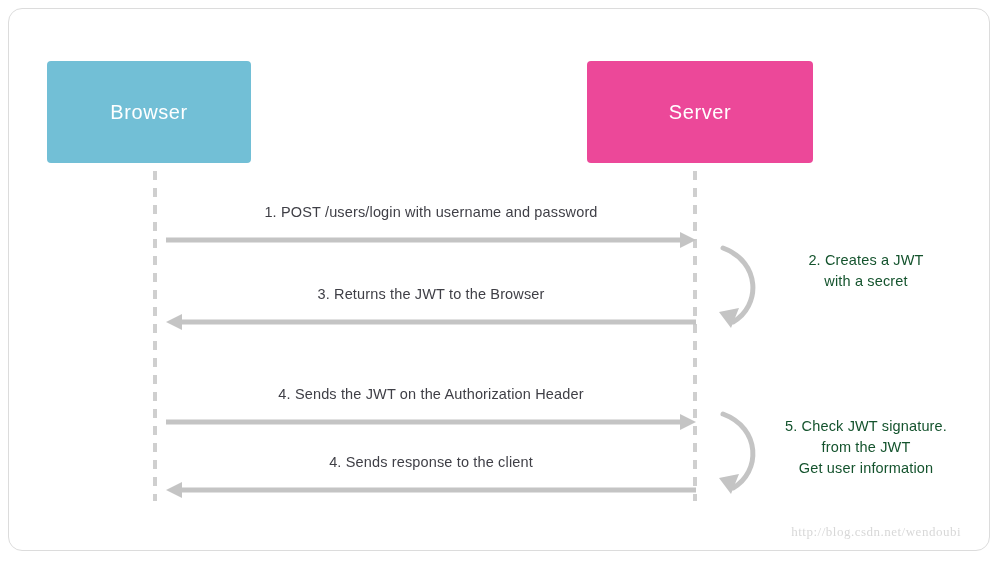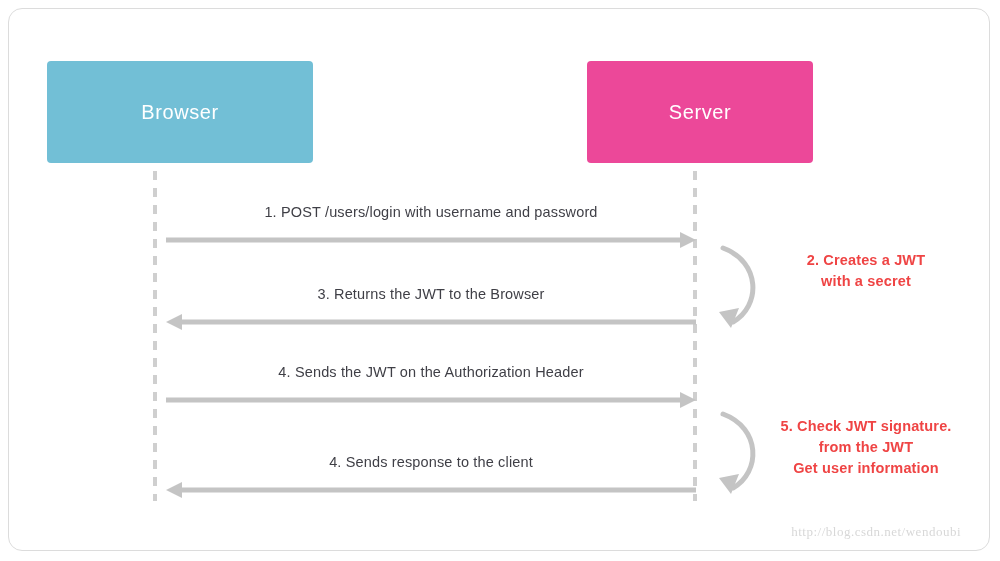--- a/index.html
+++ b/index.html
@@ -34,21 +34,21 @@
     align-items: center;
     justify-content: center;
     color: #ffffff;
     font-size: 20px;
     font-weight: 400;
     letter-spacing: 0.6px;
   }
   #actor-browser {
     left: 38px;
     top: 52px;
-    width: 266px;
+    width: 204px;
     height: 102px;
   }
   #actor-server {
     left: 578px;
     top: 52px;
     width: 226px;
     height: 102px;
   }
 
   .lifeline {
@@ -89,21 +89,21 @@
   .message .msg-arrow {
     position: absolute;
     left: 0;
     bottom: 0;
     width: 100%;
     height: 20px;
   }
 
   #msg-1 { top: 195px; }
   #msg-3 { top: 277px; }
-  #msg-4 { top: 355px; }
+  #msg-4 { top: 377px; }
   #msg-6 { top: 445px; }
 
   
   .selfcall {
     position: absolute;
     width: 250px;
     height: 92px;
   }
   .selfcall .loop-arc {
     position: absolute;
@@ -112,22 +112,22 @@
     width: 56px;
     height: 92px;
   }
   .selfcall .selfcall-text {
     position: absolute;
     left: 52px;
     top: 8px;
     width: 198px;
     text-align: center;
     font-size: 14.5px;
-    font-weight: 700;
-    color: #ef4444;
+    font-weight: 400;
+    color: #14532d;
     line-height: 21px;
     letter-spacing: 0.15px;
   }
   #selfcall-2 { left: 706px; top: 233px; }
   #selfcall-5 { left: 706px; top: 399px; }
 
   #watermark {
     position: absolute;
     right: 28px;
     bottom: 10px;

